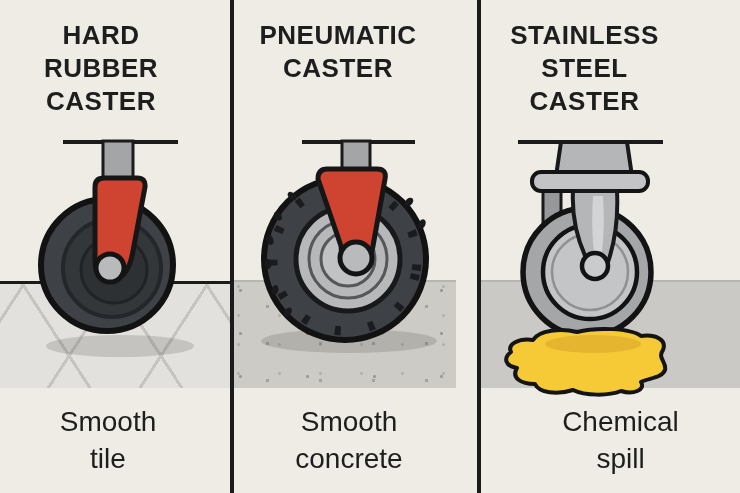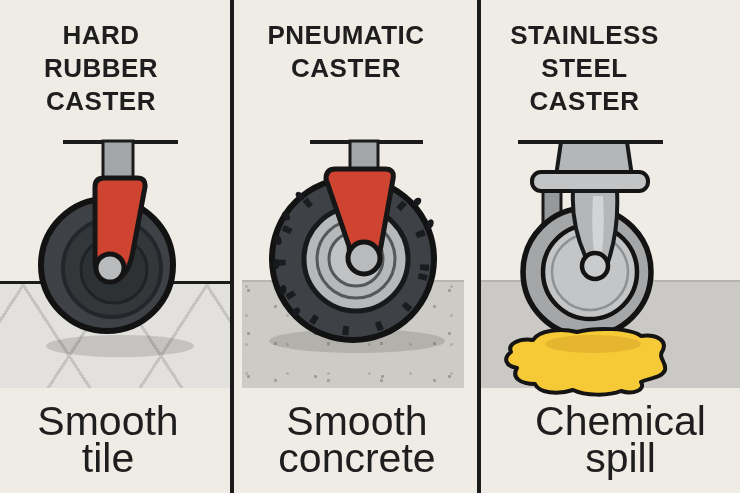--- a/index.html
+++ b/index.html
@@ -6,21 +6,21 @@
   #stage{
     position:relative;
     width:740px;height:493px;
     overflow:hidden;
     background:var(--bg,#efece5);
     font-family:"Liberation Sans", sans-serif;
     color:var(--ink,#1e1e1e);
   }
   .panel{position:absolute;top:0;bottom:0;}
   #panel-1{left:0;width:230px;}
-  #panel-2{left:242px;width:222px;}
+  #panel-2{left:234px;width:222px;}
   #panel-3{left:481px;width:259px;}
 
   .divider{
     position:absolute;top:0;bottom:0;width:4px;
     background:var(--divider,#1b1b1b);
     z-index:30;
   }
   #divider-1{left:230px;}
   #divider-2{left:477px;}
 
@@ -28,21 +28,21 @@
     position:absolute;top:19px;left:0;right:0;
     text-align:center;
     font-weight:700;font-size:26px;line-height:33px;
     letter-spacing:.5px;
     white-space:pre-line;
     z-index:20;
   }
   .caption{
     position:absolute;top:403px;left:0;right:0;
     text-align:center;
-    font-weight:400;font-size:41px;line-height:37px;
+    font-weight:400;font-size:28px;line-height:37px;
     white-space:pre-line;
     z-index:20;
     margin-left:20px;
   }
   #panel-1 .panel-title{padding-right:28px;}
   #panel-1 .caption{padding-right:34px;}
   #panel-2 .panel-title{padding-right:14px;}
   #panel-2 .caption{padding-right:12px;}
   #panel-3 .panel-title{padding-right:52px;}
   #panel-3 .caption{}

